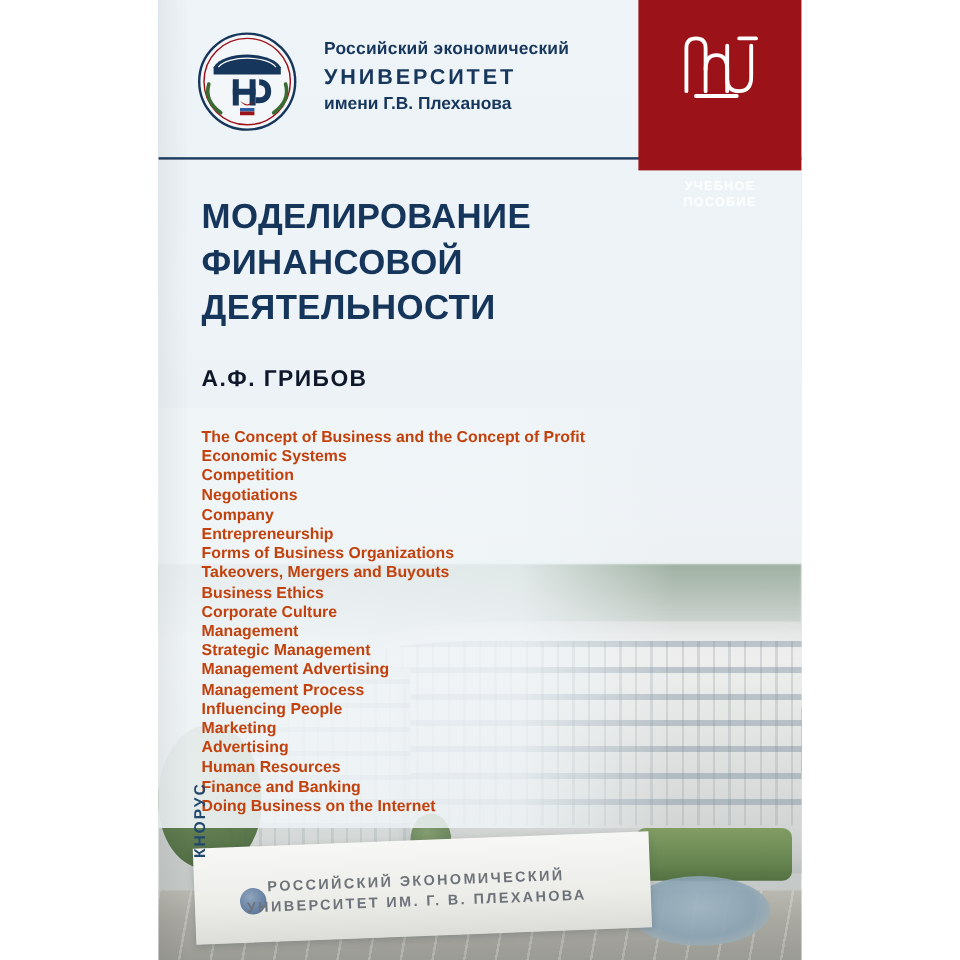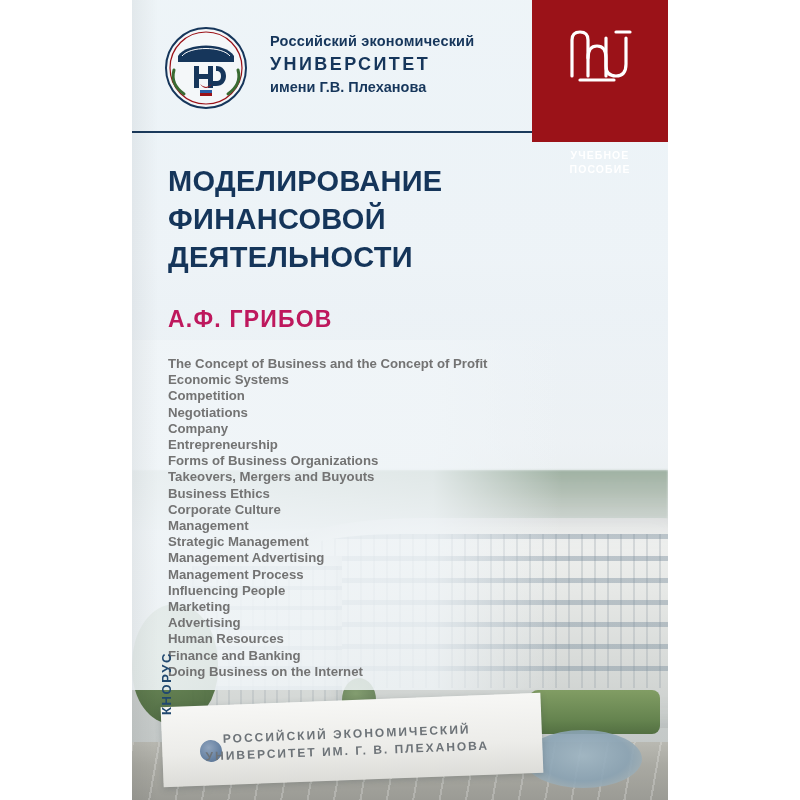--- a/index.html
+++ b/index.html
@@ -282,36 +282,36 @@
     font-size: 29px;
     font-weight: bold;
     line-height: 38px;
     letter-spacing: 0.3px;
     text-transform: uppercase;
   }
   .author {
     position: absolute;
     left: 36px;
     top: 306px;
-    color: #be185d;
-    font-size: 23px;
+    color: #0f172a;
+    font-size: 19px;
     font-weight: bold;
     letter-spacing: 1.2px;
     text-transform: uppercase;
   }
 
   
   .topics {
     position: absolute;
     left: 36px;
     top: 356px;
     width: 400px;
   }
   .topic {
-    color: #737373;
+    color: #c2410c;
     font-size: 13.2px;
     font-weight: bold;
     line-height: 16.2px;
     white-space: nowrap;
   }
 
   
   .spine {
     position: absolute;
     left: 132px;

